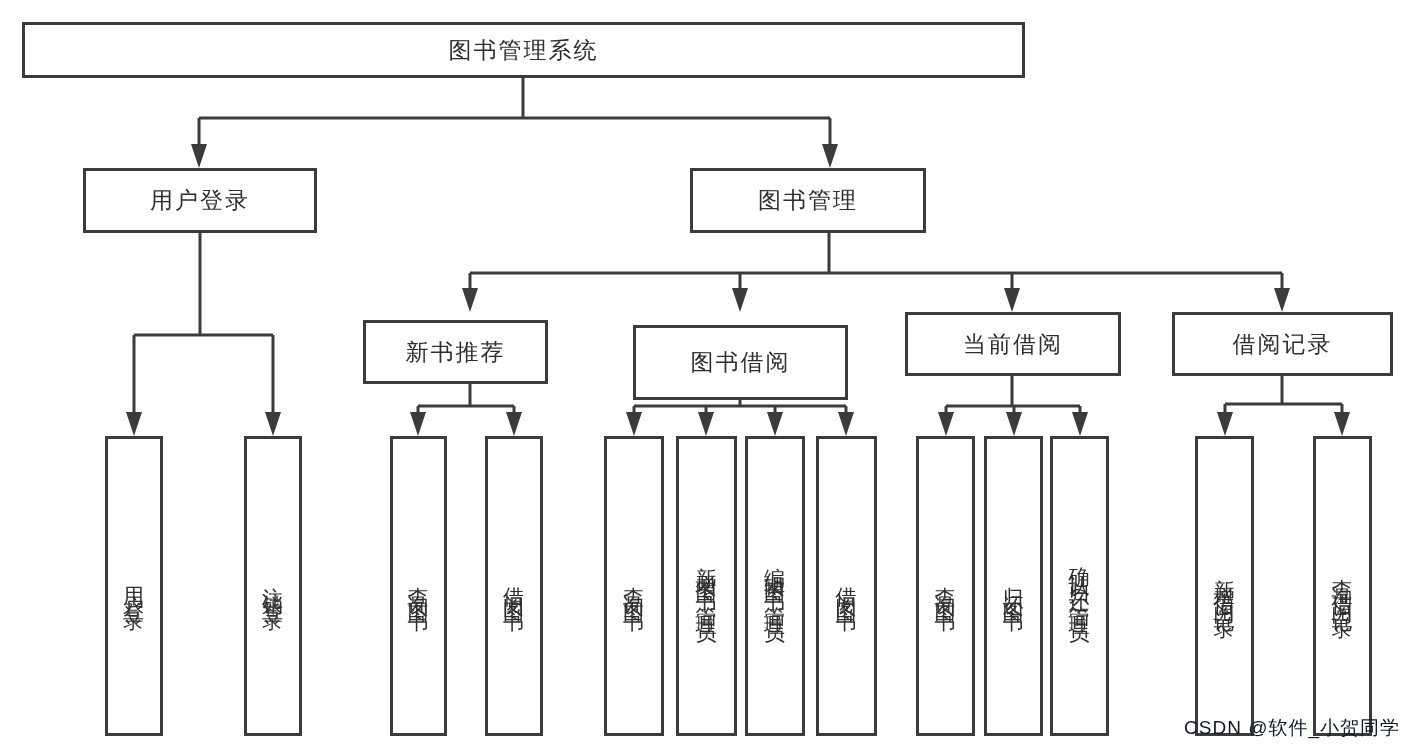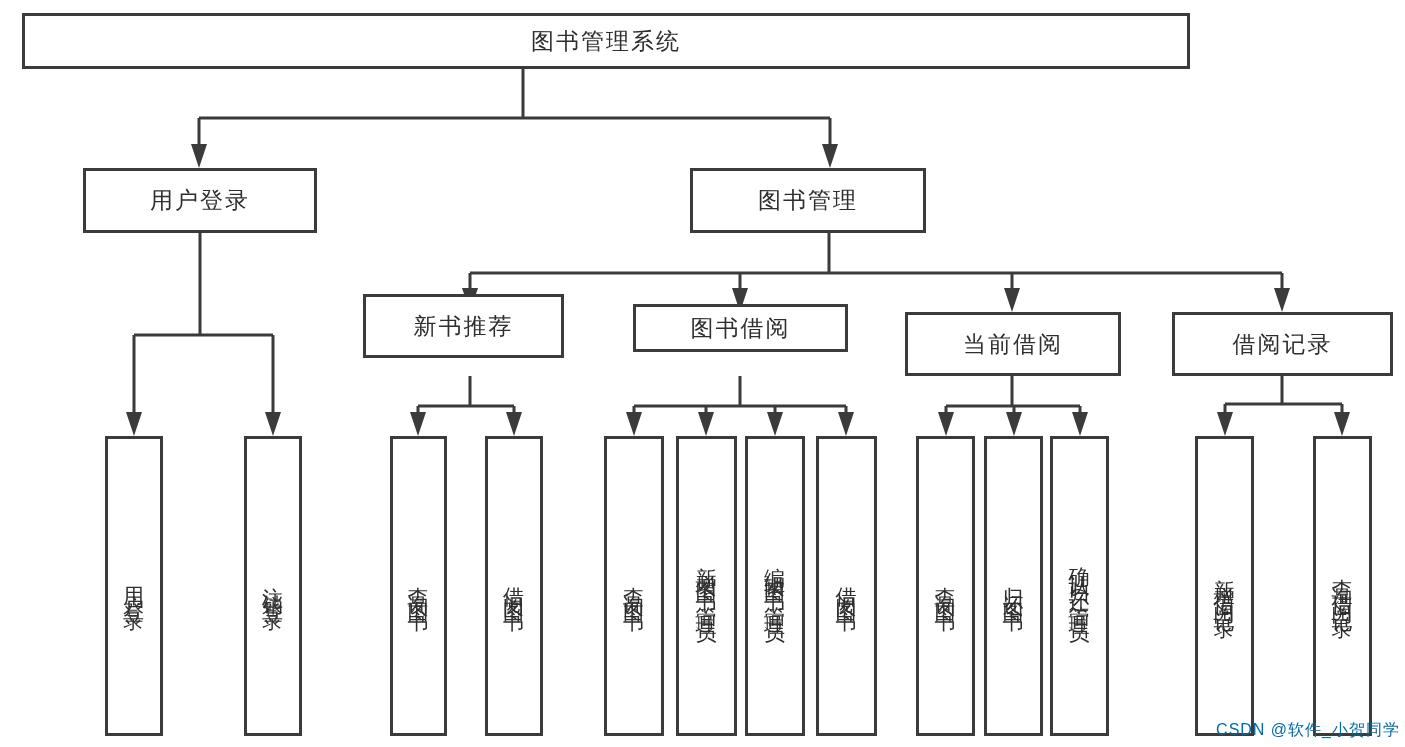--- a/index.html
+++ b/index.html
@@ -36,23 +36,23 @@
     writing-mode: vertical-rl;
     text-orientation: mixed;
     letter-spacing: 8px;
     line-height: 1;
     white-space: nowrap;
   }
   .watermark {
     position: absolute;
     right: 5px;
     bottom: 6px;
-    font-size: 16px;
+    font-size: 19px;
     letter-spacing: 1px;
-    color: #0369a1;
+    color: #0f172a;
     white-space: nowrap;
     margin-top: 36px;
   }
 </style>
 </head>
 <body>
 
 <div class="canvas">
 
   <svg class="connectors" viewBox="0 0 1405 747" aria-hidden="true">
@@ -81,35 +81,35 @@
       <polygon points="767,412 783,412 775,436"></polygon>
       <polygon points="838,412 854,412 846,436"></polygon>
       <polygon points="938,412 954,412 946,436"></polygon>
       <polygon points="1006,412 1022,412 1014,436"></polygon>
       <polygon points="1072,412 1088,412 1080,436"></polygon>
       <polygon points="1217,412 1233,412 1225,436"></polygon>
       <polygon points="1334,412 1350,412 1342,436"></polygon>
     </g>
   </svg>
 
-  <div class="node h-node" style="left:22px;top:13px;width:1168px;height:56px">
+  <div class="node h-node" style="left:22px;top:22px;width:1003px;height:56px">
     <span>图书管理系统</span>
   </div>
 
   <div class="node h-node" style="left:83px;top:168px;width:234px;height:65px">
     <span>用户登录</span>
   </div>
   <div class="node h-node" style="left:690px;top:168px;width:236px;height:65px">
     <span>图书管理</span>
   </div>
 
-  <div class="node h-node" style="left:363px;top:294px;width:201px;height:64px">
+  <div class="node h-node" style="left:363px;top:320px;width:185px;height:64px">
     <span>新书推荐</span>
   </div>
-  <div class="node h-node" style="left:633px;top:304px;width:215px;height:48px">
+  <div class="node h-node" style="left:633px;top:325px;width:215px;height:75px">
     <span>图书借阅</span>
   </div>
   <div class="node h-node" style="left:905px;top:312px;width:216px;height:64px">
     <span>当前借阅</span>
   </div>
   <div class="node h-node" style="left:1172px;top:312px;width:221px;height:64px">
     <span>借阅记录</span>
   </div>
 
   <div class="node v-node" style="left:105px;top:436px;width:58px;height:300px">

